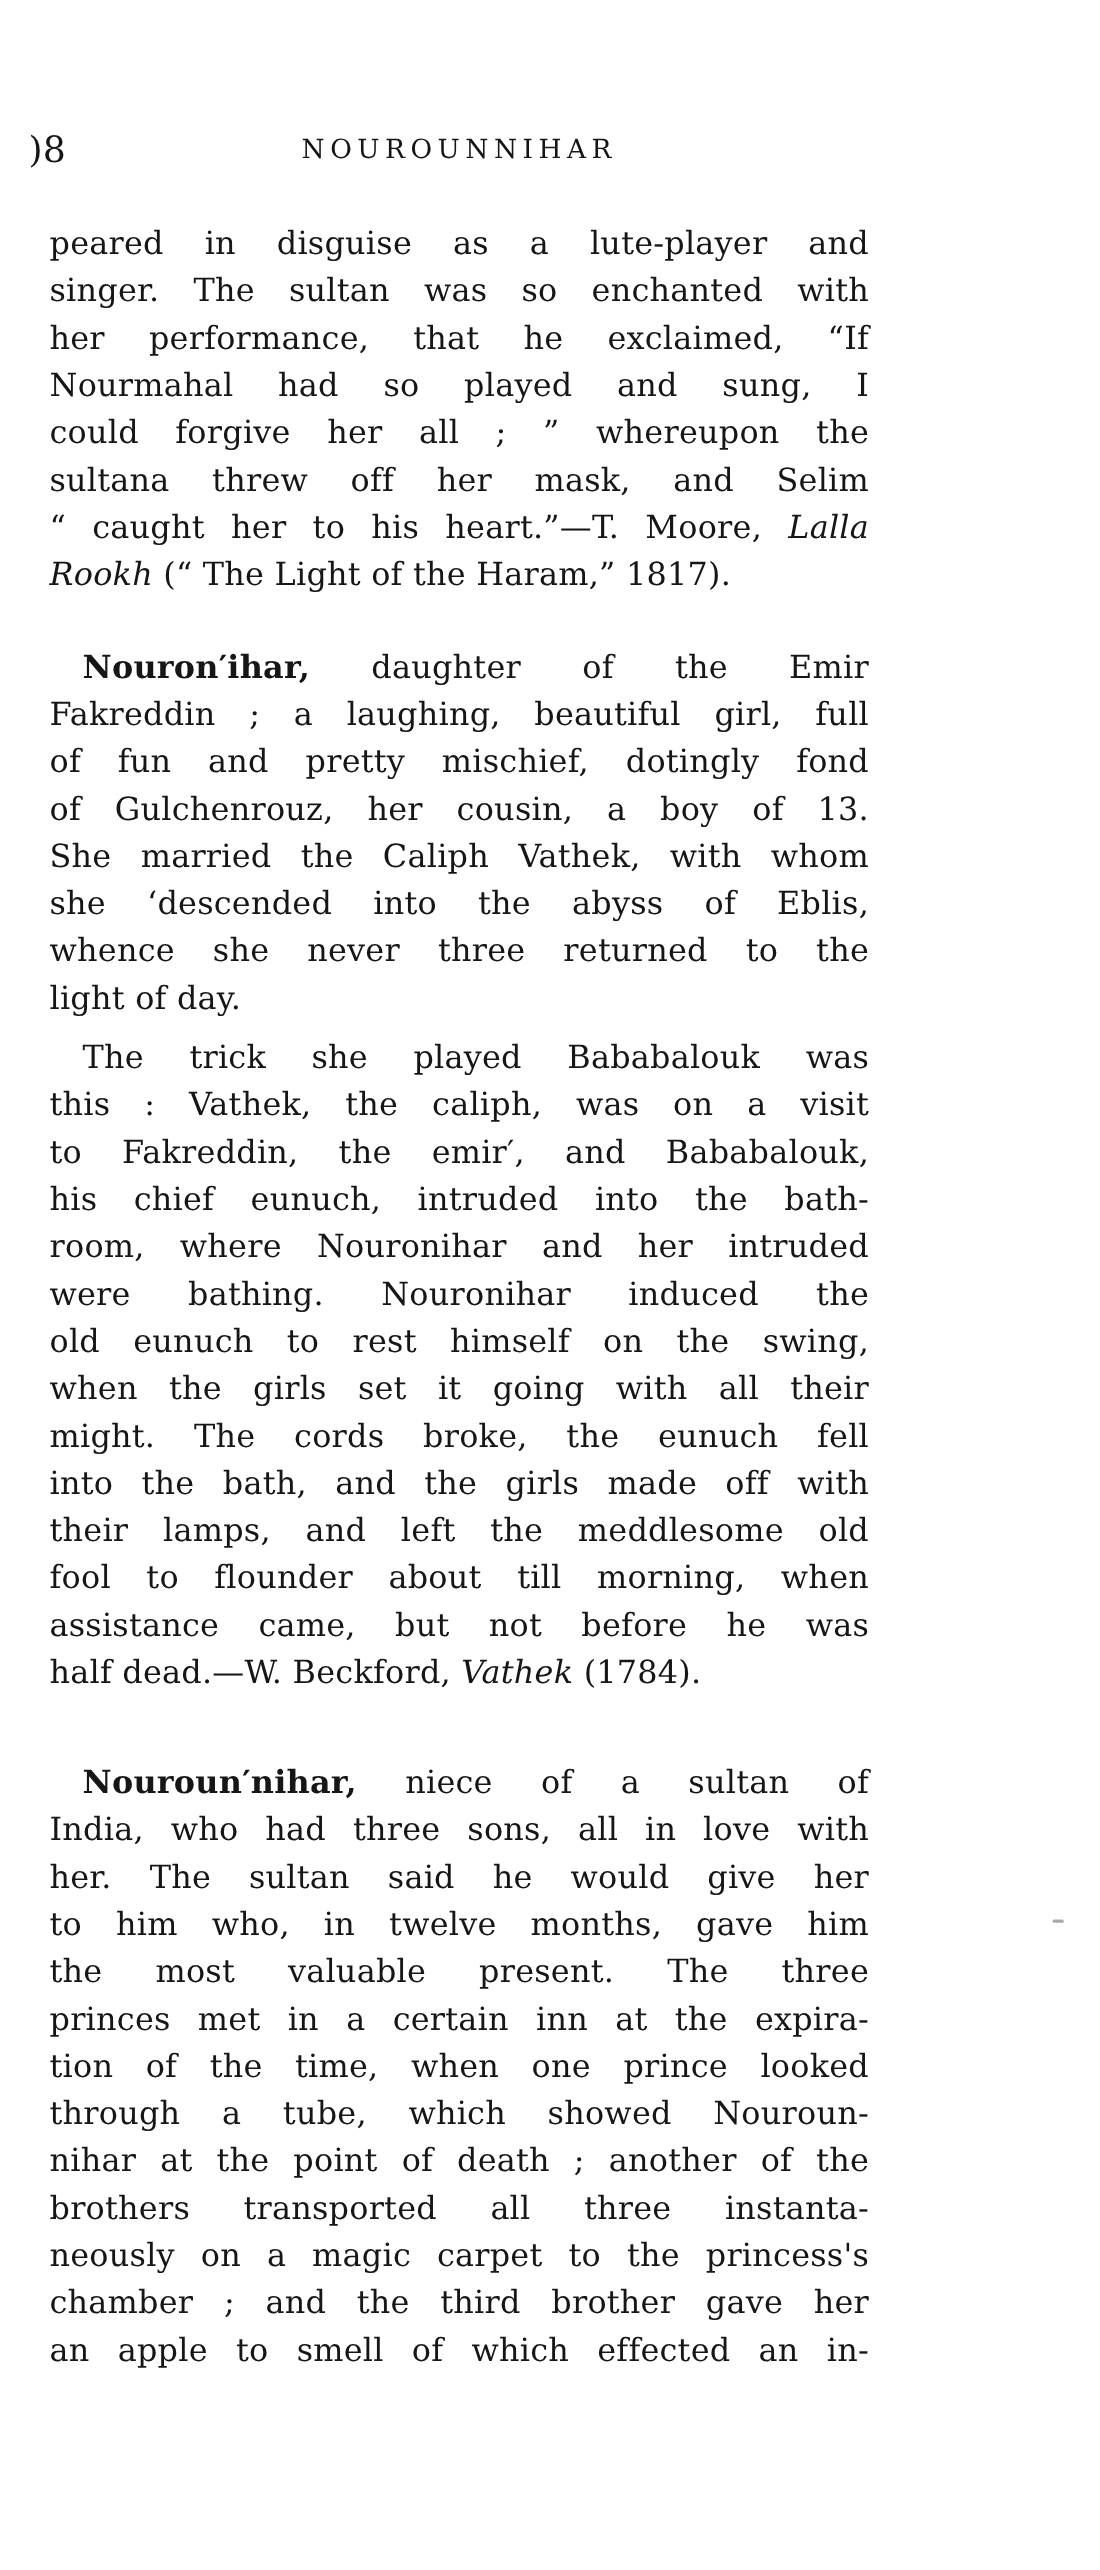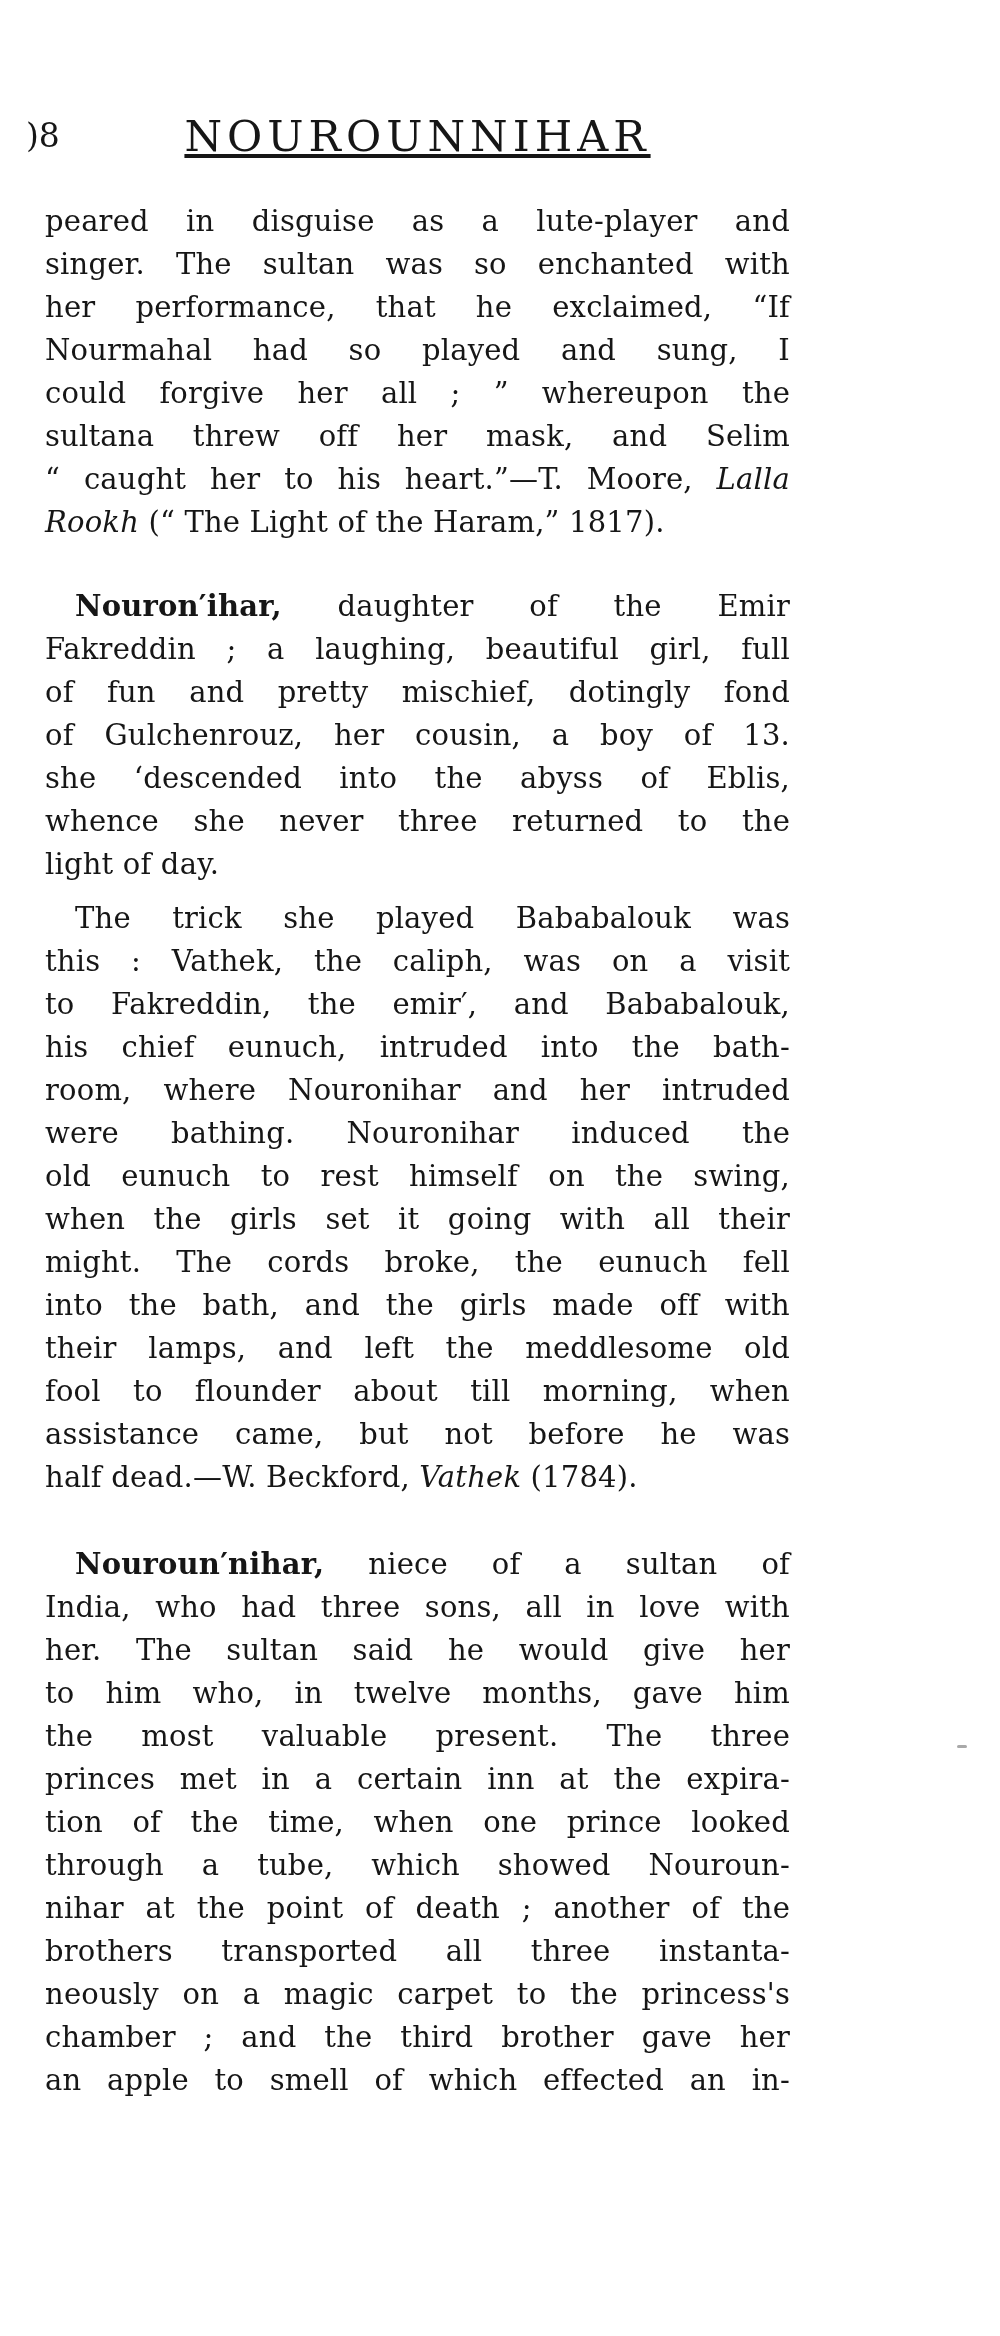--- a/index.html
+++ b/index.html
@@ -10,37 +10,36 @@
     margin:0 auto;
     font-family:"DejaVu Serif","Liberation Serif",serif;
     color:#161616;
     overflow:hidden;
   }
   .running-head{
     position:absolute;top:114px;left:45px;width:745px;height:44px;
     text-align:center;
   }
   .page-title{
-    font-size:43px;line-height:44px;letter-spacing:5px;
+    font-size:24px;line-height:44px;letter-spacing:5px;
     white-space:nowrap;
-    text-decoration:underline;
   }
   .page-number{
     position:absolute;top:114px;left:26px;
     font-size:33px;line-height:44px;
   }
   .page-body{
     position:absolute;top:200px;left:45px;width:745px;
     font-size:29px;
     letter-spacing:0.2px;
   }
   .para{margin:0;}
   .para:nth-of-type(2){margin-top:41px;}
   .para:nth-of-type(3){margin-top:11px;}
-  .para:nth-of-type(4){margin-top:44px;}
+  .para:nth-of-type(4){margin-top:57px;}
   .line{
     height:43px;line-height:43px;
     text-align:justify;
     text-align-last:justify;
     white-space:nowrap;
     white-space:normal;
   }
   
   .para:nth-of-type(n+2) .line:first-child{padding-left:30px;}
   
@@ -70,20 +69,21 @@
         <div class="line"><span>could forgive her all ; ” whereupon the</span></div>
         <div class="line"><span>sultana threw off her mask, and Selim</span></div>
         <div class="line"><span>“ caught her to his heart.”—T. Moore, </span><i>Lalla</i></div>
         <div class="line"><i>Rookh</i><span> (“ The Light of the Haram,” 1817).</span></div>
       </div>
       <div class="para">
         <div class="line"><b>Nouron′ihar,</b><span> daughter of the Emir</span></div>
         <div class="line"><span>Fakreddin ; a laughing, beautiful girl, full</span></div>
         <div class="line"><span>of fun and pretty mischief, dotingly fond</span></div>
         <div class="line"><span>of Gulchenrouz, her cousin, a boy of 13.</span></div>
+        <div class="line"><span>She married the Caliph Vathek, with whom</span></div>
         <div class="line"><span>she ‘descended into the abyss of Eblis,</span></div>
         <div class="line"><span>whence she never three returned to the</span></div>
         <div class="line"><span>light of day.</span></div>
       </div>
       <div class="para">
         <div class="line"><span>The trick she played Bababalouk was</span></div>
         <div class="line"><span>this : Vathek, the caliph, was on a visit</span></div>
         <div class="line"><span>to Fakreddin, the emir′, and Bababalouk,</span></div>
         <div class="line"><span>his chief eunuch, intruded into the bath-</span></div>
         <div class="line"><span>room, where Nouronihar and her intruded</span></div>

